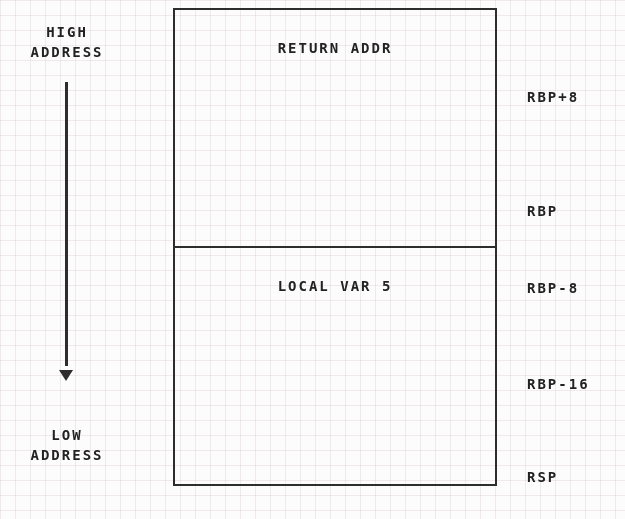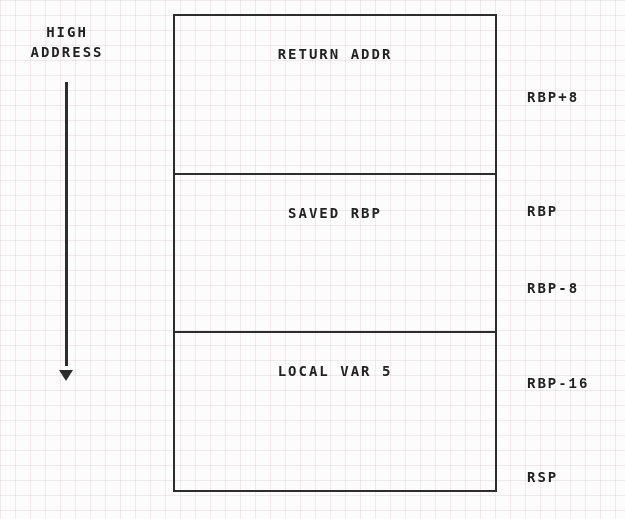--- a/index.html
+++ b/index.html
@@ -58,21 +58,21 @@
     height: 0;
     border-left: 7px solid transparent;
     border-right: 7px solid transparent;
     border-top: 11px solid var(--line);
   }
 
   
   .stack-box {
     position: absolute;
     left: 173px;
-    top: 14px;
+    top: 8px;
     width: 324px;
     height: 478px;
     border: 2px solid var(--line);
     display: flex;
     flex-direction: column;
     background: transparent;
   }
   .stack-row {
     flex: 1;
     display: flex;
@@ -80,40 +80,38 @@
     align-items: flex-start;
     padding-top: 28px;
   }
   .stack-row:not(:last-child) { border-bottom: 2px solid var(--line); }
 
   
   .offset-label { position: absolute; left: 527px; white-space: nowrap; margin-top: 44px; }
   .offset-label.o0 { top: 43px; }
   .offset-label.o1 { top: 157px; }
   .offset-label.o2 { top: 234px; }
-  .offset-label.o3 { top: 330px; font-family: Liberation Mono, monospace; }
+  .offset-label.o3 { top: 330px; }
   .offset-label.o4 { top: 423px; }
 </style>
 </head>
 <body>
 
 <div class="canvas">
 
   <div class="addr-label high">HIGH ADDRESS</div>
 
   <div class="arrow-line"></div>
   <div class="arrow-head"></div>
 
+  <div class="addr-label low">LOW ADDRESS</div>
 
   <div class="stack-box">
     <div class="stack-row">
       <span>RETURN ADDR</span>
-    </div>
-    <div class="stack-row">
-      <span>SAVED RBP</span>
     </div>
     <div class="stack-row">
       <span>LOCAL VAR 5</span>
     </div>
   </div>
 
   <div class="offset-label o0">RBP+8</div>
   <div class="offset-label o1">RBP</div>
   <div class="offset-label o2">RBP-8</div>
   <div class="offset-label o3">RBP-16</div>

